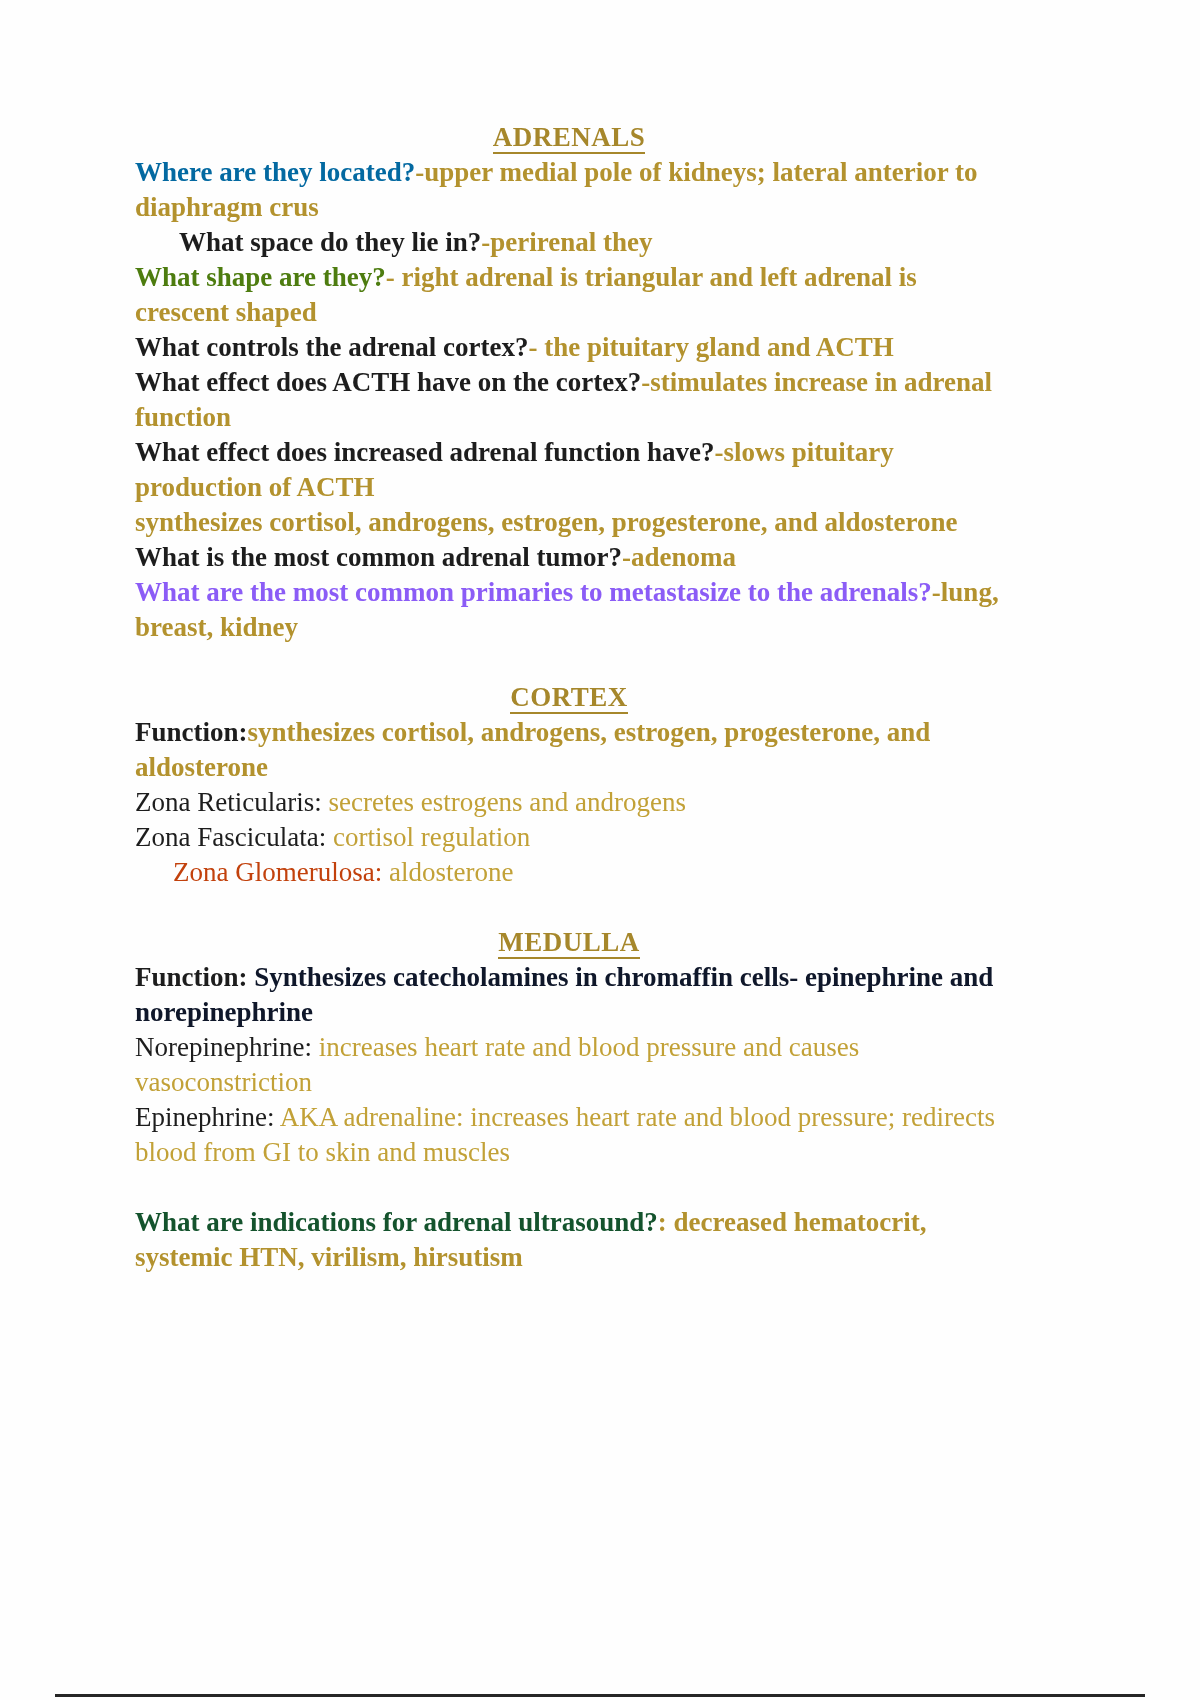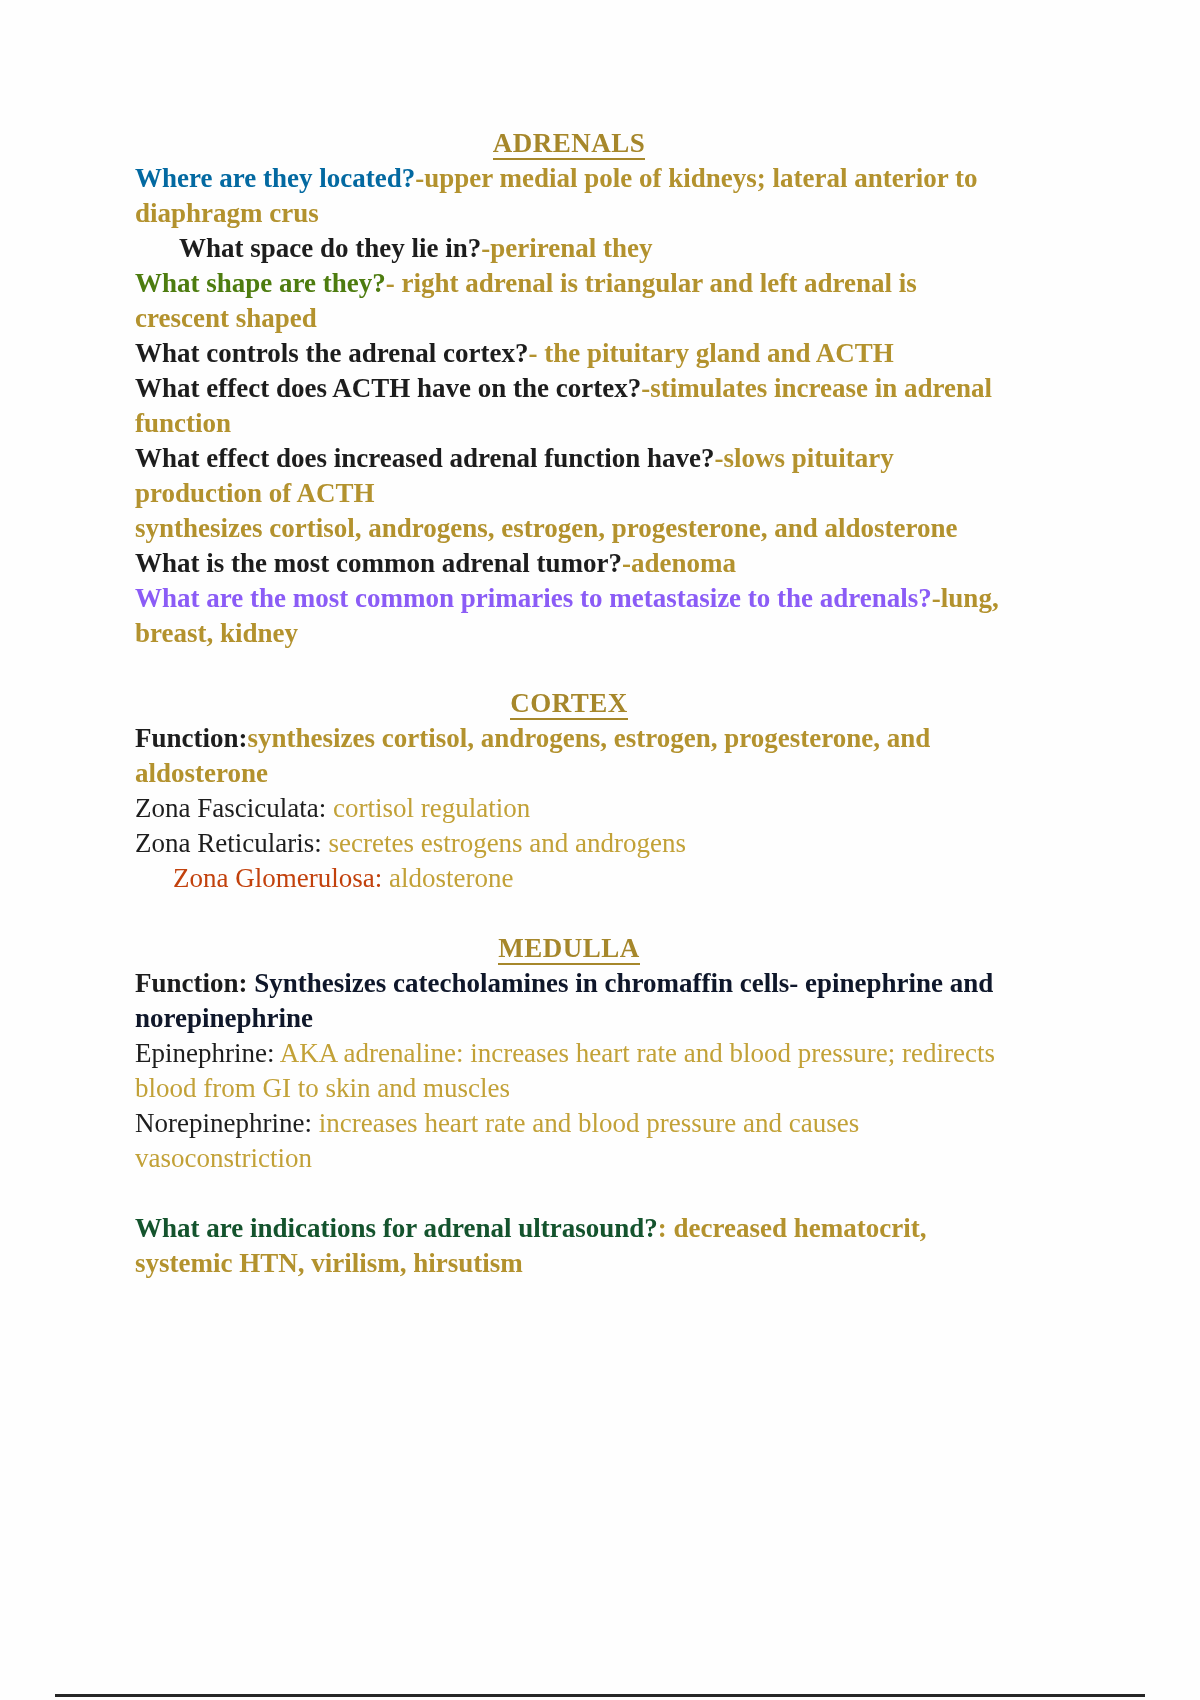--- a/index.html
+++ b/index.html
@@ -11,21 +11,21 @@
     position: relative;
     width: 1200px;
     height: 1700px;
     background: #fefefe;
     overflow: hidden;
     font-family: "Liberation Serif", "DejaVu Serif", serif;
   }
   .content {
     position: absolute;
     left: 135px;
-    top: 126px;
+    top: 120px;
     width: 868px;
   }
   .doc-section { margin: 0; }
   .doc-section:not(:first-child) { margin-top: 35px; }
   .heading {
     text-align: center;
     font-size: 27px;
     line-height: 35px;
     font-weight: 700;
     letter-spacing: 0.5px;
@@ -62,28 +62,28 @@
         <p class="para bold"><span style="color: rgb(29, 29, 29);">What controls the adrenal cortex?</span><span style="color: rgb(179, 146, 46);">- the pituitary gland and ACTH</span></p>
         <p class="para bold"><span style="color: rgb(29, 29, 29);">What effect does ACTH have on the cortex?</span><span style="color: rgb(179, 146, 46);">-stimulates increase in adrenal function</span></p>
         <p class="para bold"><span style="color: rgb(29, 29, 29);">What effect does increased adrenal function have?</span><span style="color: rgb(179, 146, 46);">-slows pituitary production of ACTH</span></p>
         <p class="para bold"><span style="color: rgb(179, 146, 46);">synthesizes cortisol, androgens, estrogen, progesterone, and aldosterone</span></p>
         <p class="para bold"><span style="color: rgb(29, 29, 29);">What is the most common adrenal tumor?</span><span style="color: rgb(179, 146, 46);">-adenoma</span></p>
         <p class="para bold"><span style="color: #8b5cf6;">What are the most common primaries to metastasize to the adrenals?</span><span style="color: rgb(179, 146, 46);">-lung, breast, kidney</span></p>
       </section>
       <section class="doc-section">
         <div class="heading"><span class="heading-text" style="color: rgb(166, 135, 43);">CORTEX</span></div>
         <p class="para bold"><span style="color: rgb(29, 29, 29);">Function:</span><span style="color: rgb(179, 146, 46);">synthesizes cortisol, androgens, estrogen, progesterone, and aldosterone</span></p>
+        <p class="para regular"><span style="color: rgb(29, 29, 29);">Zona Reticularis: </span><span style="color: rgb(194, 161, 55);">secretes estrogens and androgens</span></p>
         <p class="para regular"><span style="color: rgb(29, 29, 29);">Zona Fasciculata: </span><span style="color: rgb(194, 161, 55);">cortisol regulation</span></p>
-        <p class="para regular"><span style="color: rgb(29, 29, 29);">Zona Reticularis: </span><span style="color: rgb(194, 161, 55);">secretes estrogens and androgens</span></p>
         <p class="para regular"><span style="color: #c2410c; margin-left: 38px;">Zona Glomerulosa: </span><span style="color: rgb(194, 161, 55);">aldosterone</span></p>
       </section>
       <section class="doc-section">
         <div class="heading"><span class="heading-text" style="color: rgb(166, 135, 43);">MEDULLA</span></div>
         <p class="para bold"><span style="color: rgb(29, 29, 29);">Function: </span><span style="color: #0f172a; margin-top: 8px;">Synthesizes catecholamines in chromaffin cells- epinephrine and norepinephrine</span></p>
+        <p class="para regular"><span style="color: rgb(29, 29, 29);">Norepinephrine: </span><span style="color: rgb(194, 161, 55);">increases heart rate and blood pressure and causes vasoconstriction</span></p>
         <p class="para regular"><span style="color: rgb(29, 29, 29);">Epinephrine: </span><span style="color: rgb(194, 161, 55);">AKA adrenaline: increases heart rate and blood pressure; redirects blood from GI to skin and muscles</span></p>
-        <p class="para regular"><span style="color: rgb(29, 29, 29);">Norepinephrine: </span><span style="color: rgb(194, 161, 55);">increases heart rate and blood pressure and causes vasoconstriction</span></p>
       </section>
       <section class="doc-section">
         <p class="para bold"><span style="color: #14532d; margin-top: 13px;">What are indications for adrenal ultrasound?</span><span style="color: rgb(179, 146, 46);">: decreased hematocrit, systemic HTN, virilism, hirsutism</span></p>
       </section>
     </div>
   <div class="divider" id="page-divider" style="background: rgb(38, 38, 38);"></div>
 </div>
 
 </body></html>

